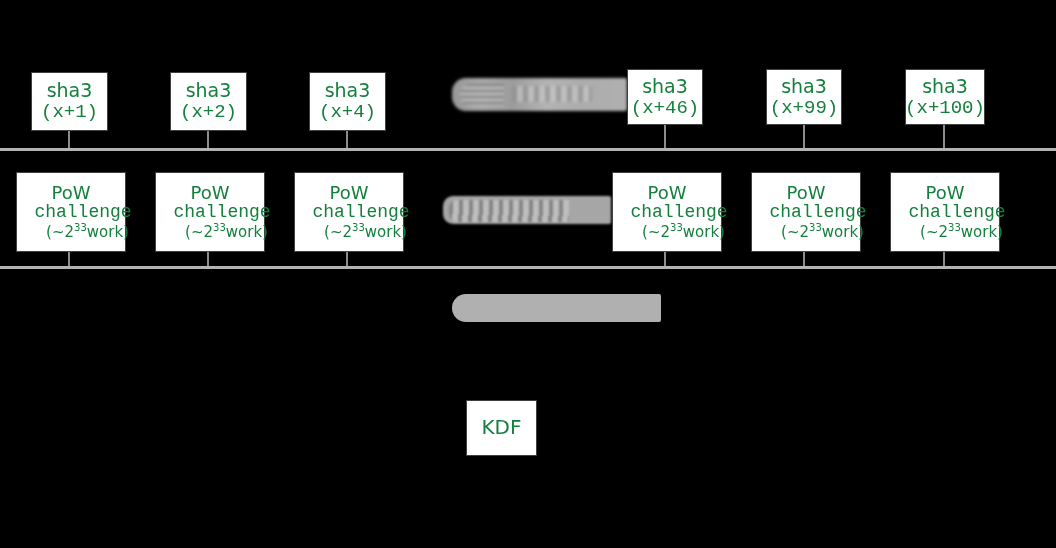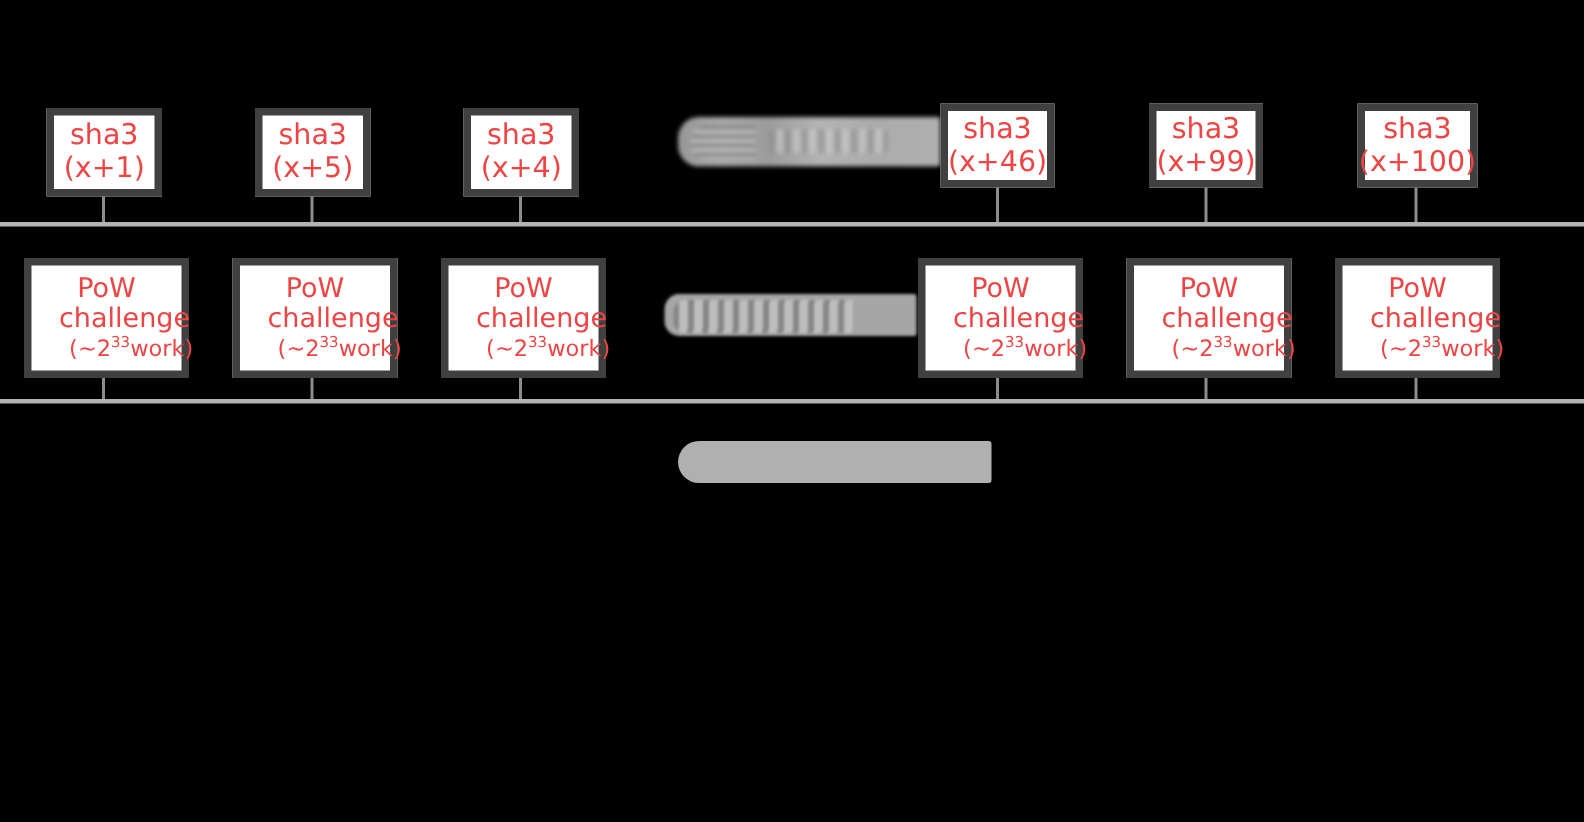--- a/index.html
+++ b/index.html
@@ -14,32 +14,32 @@
     height: 548px;
     background: #000000;
     font-family: "DejaVu Sans", "Liberation Sans", sans-serif;
     overflow: hidden;
   }
 
   
   .node {
     position: absolute;
     background: #ffffff;
-    color: #ef4444;
-    border: 5px solid #404040;
+    color: #15803d;
+    border: 1px solid #404040;
     box-sizing: border-box;
     display: flex;
     flex-direction: column;
     align-items: center;
     justify-content: center;
     line-height: 1.08;
     text-align: center;
   }
   .node .l1 { display: block; }
-  .node .l2 { display: block; }
+  .node .l2 { display: block; font-family: Liberation Mono, monospace; }
   .node .l3 { display: block; }
 
   .sha-node {
     font-size: 19px;
   }
   .sha-node .l1 { margin-bottom: 1px; }
 
   .pow-node {
     font-size: 18px;
   }
@@ -159,21 +159,21 @@
 
   <h1 class="sr-only">Proof-of-work hash chain diagram</h1>
 
   <div class="node sha-node" style="left:31px; top:72px; width:77px; height:59px;">
     <span class="l1">sha3</span>
     <span class="l2">(x+1)</span>
   </div>
 
   <div class="node sha-node" style="left:170px; top:72px; width:77px; height:59px;">
     <span class="l1">sha3</span>
-    <span class="l2">(x+5)</span>
+    <span class="l2">(x+2)</span>
   </div>
 
   <div class="node sha-node" style="left:309px; top:72px; width:77px; height:59px;">
     <span class="l1">sha3</span>
     <span class="l2">(x+4)</span>
   </div>
 
   <div class="redacted blur-a" style="left:452px; top:78px; width:175px; height:33px;"></div>
 
   <div class="node sha-node" style="left:627px; top:69px; width:76px; height:56px;">
@@ -242,14 +242,17 @@
   <div class="tick" style="left:207px; top:252px; height:15px;"></div>
   <div class="tick" style="left:346px; top:252px; height:15px;"></div>
   <div class="tick" style="left:664px; top:252px; height:15px;"></div>
   <div class="tick" style="left:803px; top:252px; height:15px;"></div>
   <div class="tick" style="left:943px; top:252px; height:15px;"></div>
 
   <div class="bus" style="top:266px;"></div>
 
   <div class="redacted solid" style="left:452px; top:294px; width:209px; height:28px;"></div>
 
+  <div class="node kdf-node" style="left:466px; top:400px; width:71px; height:56px;">
+    <span class="l1">KDF</span>
+  </div>
 
 </div>
 
 </body></html>

